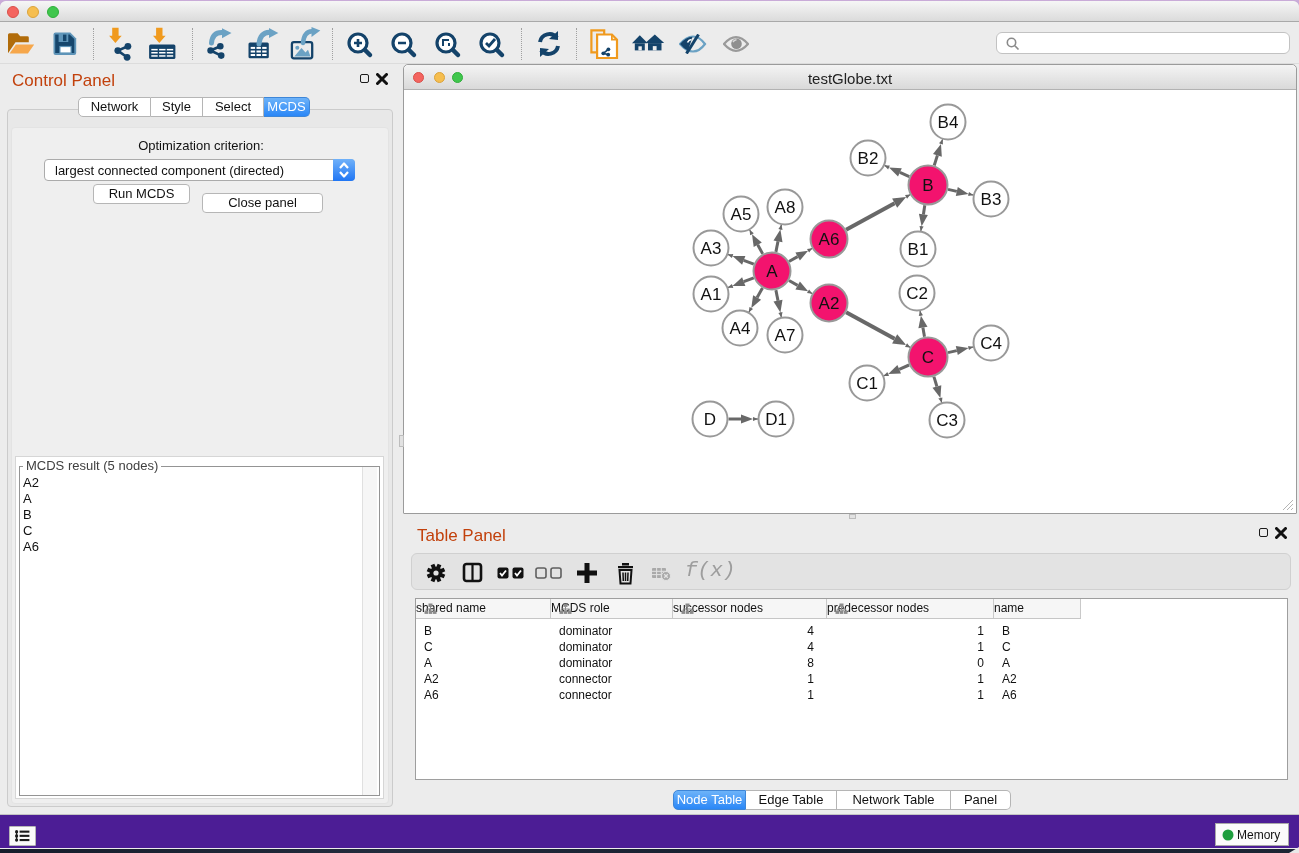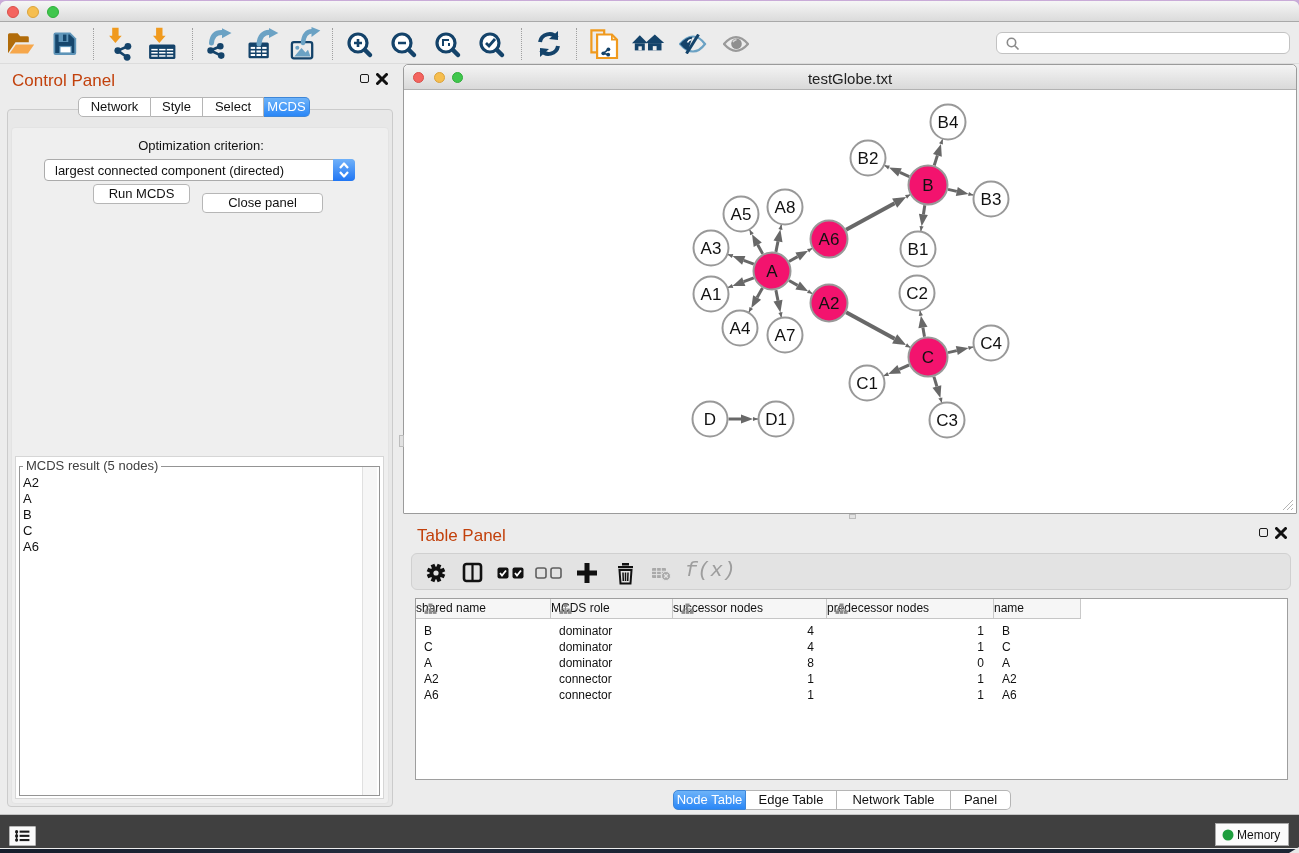--- a/index.html
+++ b/index.html
@@ -47,21 +47,21 @@
  border-left:1px solid #e0e0e0}
 #tptoolbar{position:absolute;left:411px;top:552px;width:880px;height:37px;background:#e3e3e3;
  border:1px solid #d0d0d0;border-radius:6px}
 #ntable{position:absolute;left:415px;top:597px;width:873px;height:182px;background:#fff;
  border:1px solid #9e9e9e}
 #nthead{position:absolute;left:0;top:0;width:665px;height:20px;background:#f6f6f6;
  border-bottom:1px solid #c6c6c6;font-size:12px;color:#111}
 .hcell{position:absolute;top:0;height:19px;border-right:1px solid #c9c9c9;
  line-height:19px}
 .trow{position:absolute;font-size:12px;color:#111;height:16px;line-height:16px}
-#statusbar{position:absolute;left:0;top:813px;width:1299px;height:34px;background:#404040;
+#statusbar{position:absolute;left:0;top:813px;width:1299px;height:34px;background:#4c1d95;
  border-top:1px solid #c3c3c3}
 #membtn{position:absolute;left:1215px;top:8px;width:74px;height:23px;background:#fbfbfb;
  border:1px solid #a9a9a9;font-size:12px;color:#111}
 #deskbottom{position:absolute;left:0;top:849px;width:1299px;height:4px;
  background:linear-gradient(90deg,#151d2b,#232c3d 30%,#161f2e 60%,#1c2534)}
 </style></head><body>
 
 <div id="win">
  <div id="titlebar">
   <div class="tl" style="left:7px;background:#f4645f;border:1px solid #d8504a"></div>

